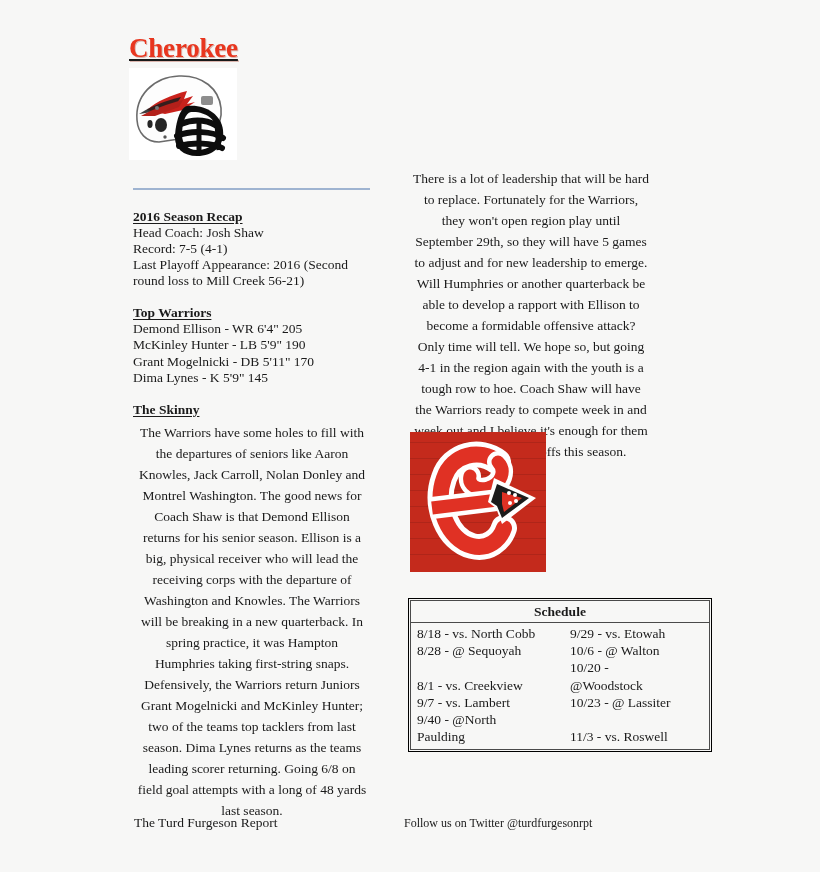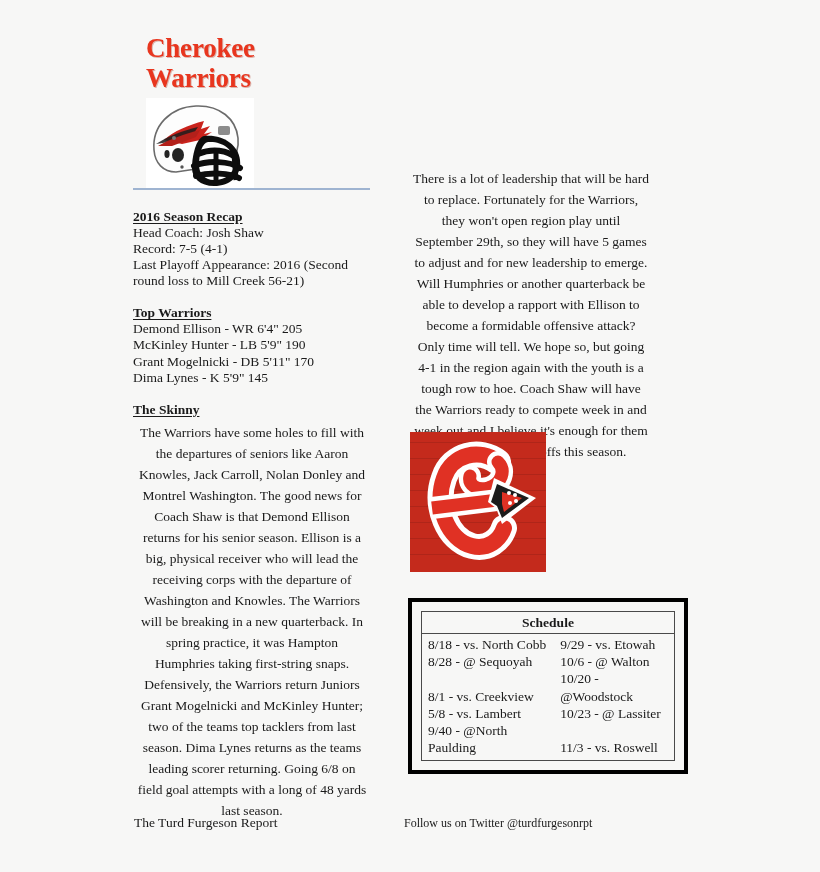--- a/index.html
+++ b/index.html
@@ -20,23 +20,24 @@
   .page {
     position: absolute;
     left: 0; top: 0;
     width: 820px;
     height: 872px;
   }
 
   
   .masthead {
     position: absolute;
-    left: 146px;
+    left: 129px;
     top: 33px;
     width: 240px;
+    text-decoration: underline;
   }
   .masthead-title {
     font-family: "Liberation Serif", "DejaVu Serif", serif;
     font-weight: bold;
     font-size: 27px;
     line-height: 30px;
     color: #e8361f;
     letter-spacing: -0.2px;
     text-shadow: 1px 1px 0 rgba(170,60,40,0.35);
     margin: 0;
@@ -107,25 +108,25 @@
     background: #c42a1c;
     overflow: hidden;
   }
   .logo-box svg { display: block; }
 
   
   .schedule {
     position: absolute;
     left: 408px;
     top: 598px;
-    width: 280px;
-    border: 4px solid #000000;
+    width: 304px;
+    border: 1px solid #000000;
     background: #f7f7f6;
     box-sizing: border-box;
-    padding: 9px;
+    padding: 1px;
   }
   .schedule-inner {
     border: 1px solid #4a4a4a;
     box-sizing: border-box;
   }
   .sched-title {
     font-size: 13.5px;
     font-weight: bold;
     text-align: center;
     padding: 3px 0 3px 0;
@@ -166,21 +167,20 @@
   }
 </style>
 </head>
 <body>
 
 <div class="page">
 
   <div class="masthead">
     <div class="masthead-title">
       <span>Cherokee</span>
-      <span class="line2">Warriors</span>
     </div>
 
     <div class="helmet-wrap">
       <svg class="helmet-svg" width="108" height="92" viewBox="0 0 108 92">
 
         <path d="M8 52 C6 28 24 9 50 8 C74 7 90 21 92 40 C93 50 90 58 84 63 L70 68 L30 74 C17 74 9 65 8 52 Z" fill="#fdfdfd" stroke="#6b6b6b" stroke-width="1.6"></path>
 
         <path d="M18 42 C28 33 42 27 58 23 L55 31 L64 28 L58 36 L66 34 L54 42 L36 46 Z" fill="#c9221c"></path>
         <path d="M10 46 C22 38 36 33 52 29 L48 35 L30 43 Z" fill="#1c1c1c" opacity="0.85"></path>
         <path d="M12 48 C24 41 38 36 54 32 L50 39 L26 48 Z" fill="#b3201a"></path>
@@ -274,21 +274,21 @@
 
   <div class="schedule">
     <div class="schedule-inner">
       <div class="sched-title">Schedule</div>
       <div class="sched-body">
         <div class="sched-col left">
           <div class="sched-cell">8/18 - vs. North Cobb</div>
           <div class="sched-cell">8/28 - @ Sequoyah</div>
           <div class="sched-cell blank">&nbsp;</div>
           <div class="sched-cell">8/1 - vs. Creekview</div>
-          <div class="sched-cell">5/8 - vs. Lambert</div>
+          <div class="sched-cell">9/7 - vs. Lambert</div>
           <div class="sched-cell">9/40 - @North</div>
           <div class="sched-cell">Paulding</div>
         </div>
         <div class="sched-col right">
           <div class="sched-cell">9/29 - vs. Etowah</div>
           <div class="sched-cell">10/6 - @ Walton</div>
           <div class="sched-cell">10/20 -</div>
           <div class="sched-cell">@Woodstock</div>
           <div class="sched-cell">10/23 - @ Lassiter</div>
           <div class="sched-cell blank">&nbsp;</div>

